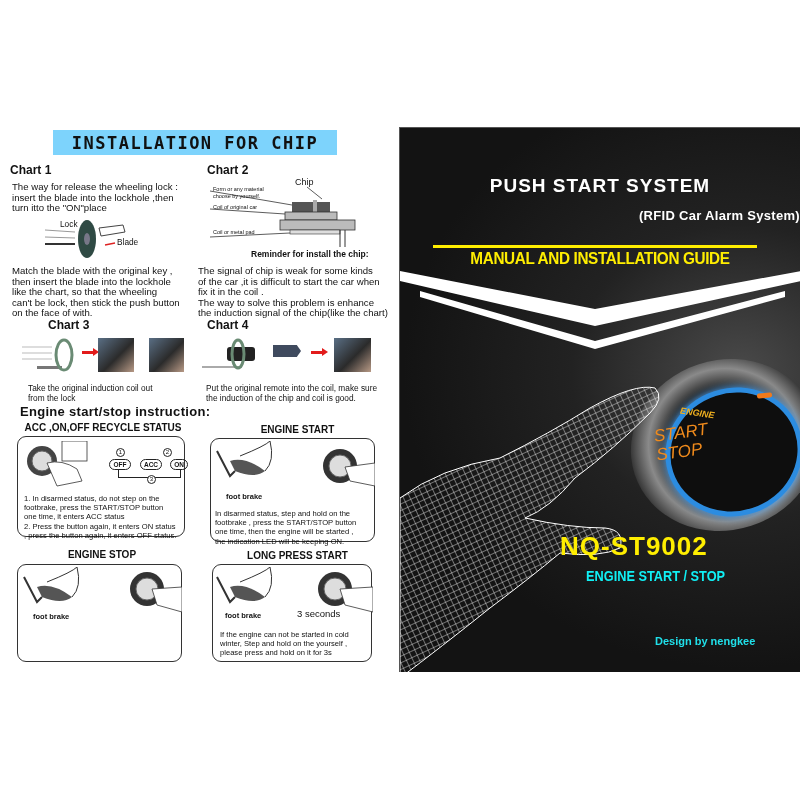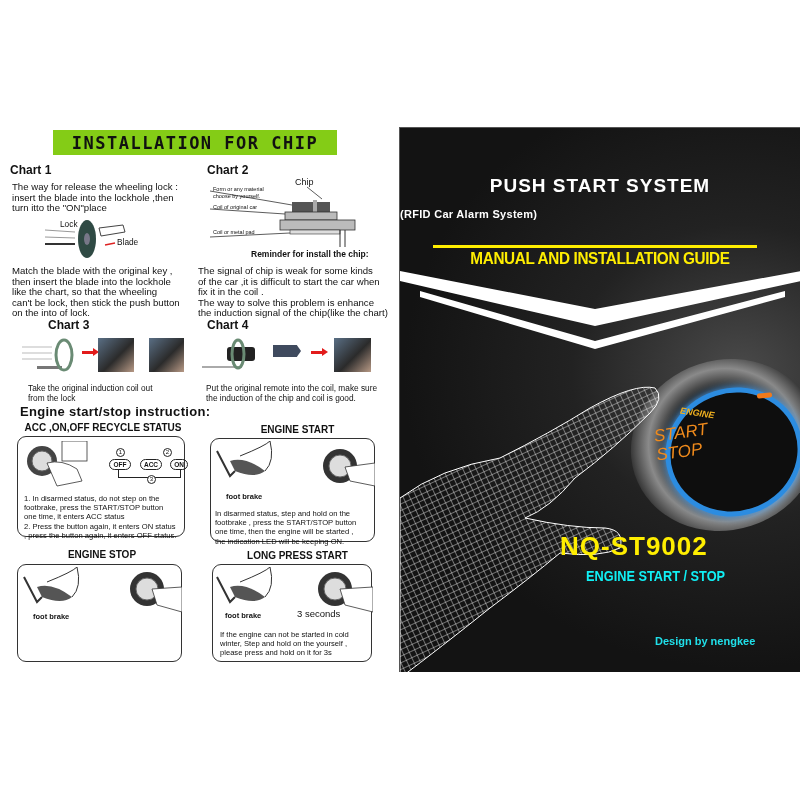--- a/index.html
+++ b/index.html
@@ -1,21 +1,21 @@
 <!DOCTYPE html>
 <html><head>
 <meta charset="utf-8">
 <style>
   * { box-sizing: border-box; margin: 0; padding: 0; }
   html, body { width: 800px; height: 800px; background: #ffffff; overflow: hidden; }
   body { position: relative; font-family: "Liberation Sans", "DejaVu Sans", sans-serif; color: #111; }
 
   
   .left { position: absolute; left: 0; top: 127px; width: 399px; height: 545px; }
-  .title-bar { position: absolute; left: 53px; top: 3px; width: 284px; height: 25px; background: #84cc16;
+  .title-bar { position: absolute; left: 53px; top: 3px; width: 284px; height: 25px; background: #7dd3fc;
     display: flex; align-items: center; justify-content: center;
     font-family: "DejaVu Sans Mono", monospace; font-weight: bold; font-size: 17px; letter-spacing: 1.5px; color: #111; }
   .chart-h { position: absolute; font-weight: bold; font-size: 12px; }
   .txt { position: absolute; font-size: 9.6px; line-height: 10.6px; color: #111; }
   .txt.sm { font-size: 8.3px; line-height: 10px; }
   .bold { font-weight: bold; }
 
   .fig { position: absolute; }
   .photo { position: absolute; background: linear-gradient(135deg, #5a6f85 0%, #2b2b2b 55%, #b89a86 100%); }
   .arrow-red { position: absolute; height: 3px; background: #e21b1b; }
@@ -25,21 +25,21 @@
   .sub-h { position: absolute; font-weight: bold; font-size: 10px; text-align: center; }
   .box { position: absolute; border: 1.3px solid #333; border-radius: 9px; }
   .pill { position: absolute; border: 1.3px solid #222; border-radius: 7px; font-size: 6.5px; font-weight: bold; text-align: center; line-height: 9px; height: 11px; }
   .num-circle { position: absolute; width: 9px; height: 9px; border: 1px solid #222; border-radius: 50%; font-size: 6px; text-align: center; line-height: 7px; }
 
   
   .right { position: absolute; left: 399px; top: 127px; width: 401px; height: 545px; background: #0f172a; overflow: hidden;
     border-top: 1px solid #555; border-left: 1px solid #555; }
   .r-bg { position: absolute; inset: 0; background: radial-gradient(ellipse at 85% 45%, #4a4a4a 0%, #222 35%, #131313 70%); }
   .r-title1 { position: absolute; top: 47px; width: 100%; text-align: center; color: #fff; font-weight: bold; font-size: 19px; letter-spacing: 1px; }
-  .r-title2 { position: absolute; top: 80px; width: 100%; text-align: left; color: #fff; font-weight: bold; font-size: 11px; letter-spacing: 0.3px; }
+  .r-title2 { position: absolute; top: 80px; width: 100%; text-align: right; color: #fff; font-weight: bold; font-size: 13px; letter-spacing: 0.3px; }
   .yline { position: absolute; left: 33px; top: 117px; width: 324px; height: 3px; background: #ffee00; }
   .r-title3 { position: absolute; top: 121px; width: 100%; text-align: center; color: #ffee00; font-weight: bold; font-size: 17px; transform: scaleX(0.9); letter-spacing: -0.4px; }
   .chev { position: absolute; left: 0; top: 143px; }
   .button-outer { position: absolute; left: 230px; top: 232px; width: 190px; height: 170px; border-radius: 50%; background: radial-gradient(circle, #2a2a2a 45%, #8a8a8a 60%, #333 75%, transparent 76%); transform: rotate(-18deg); }
   .button-ring { position: absolute; left: 265px; top: 260px; width: 138px; height: 128px; border-radius: 50%; border: 5px solid #2c8ce0; box-shadow: 0 0 8px #4aa8ff; background: #0e0e0e; transform: rotate(-18deg); }
   .led { position: absolute; left: 357px; top: 265px; width: 15px; height: 5px; background: #f07a1c; border-radius: 2px; transform: rotate(-6deg); }
   .engine-lbl { position: absolute; left: 280px; top: 280px; color: #f0b020; font-weight: bold; font-size: 9px; transform: rotate(8deg); font-style: italic; }
   .start-lbl { position: absolute; left: 255px; top: 295px; color: #ef8a1c; font-size: 17px; font-style: italic; transform: rotate(-8deg); line-height: 19px; }
   .hand { position: absolute; left: 0; top: 250px; }
   .model { position: absolute; top: 403px; left: 160px; color: #ffee00; font-weight: bold; font-size: 26px; letter-spacing: 1px; }
@@ -67,21 +67,21 @@
     <path d="M54 16 L78 13 L80 20 L56 24 Z" fill="none" stroke="#444" stroke-width="1"></path>
     <line x1="70" y1="31" x2="60" y2="33" stroke="#d22" stroke-width="1.5"></line>
   </svg>
   <div class="txt sm" style="left:60px;top:92px;">Lock</div>
   <div class="txt sm" style="left:117px;top:110px;">Blade</div>
   <div class="txt" style="left:12px;top:139px;">
     <div>Match the blade with the original key ,</div>
     <div>then insert the blade into the lockhole</div>
     <div>like the chart, so that the wheeling</div>
     <div>can't be lock, then stick the push button</div>
-    <div>on the into of lock.</div>
+    <div>on the face of with.</div>
   </div>
 
   <div class="chart-h" style="left:207px;top:36px;">Chart 2</div>
   <svg class="fig" style="left:210px;top:50px;" width="150" height="70">
     <rect x="82" y="25" width="38" height="10" fill="#555"></rect>
     <rect x="103" y="23" width="4" height="12" fill="#aaa"></rect>
     <rect x="75" y="35" width="52" height="8" fill="#bbb" stroke="#333" stroke-width="0.8"></rect>
     <rect x="70" y="43" width="75" height="10" fill="#bbb" stroke="#333" stroke-width="0.8"></rect>
     <rect x="80" y="53" width="50" height="4" fill="#ddd" stroke="#333" stroke-width="0.6"></rect>
     <line x1="130" y1="53" x2="130" y2="70" stroke="#333"></line>

